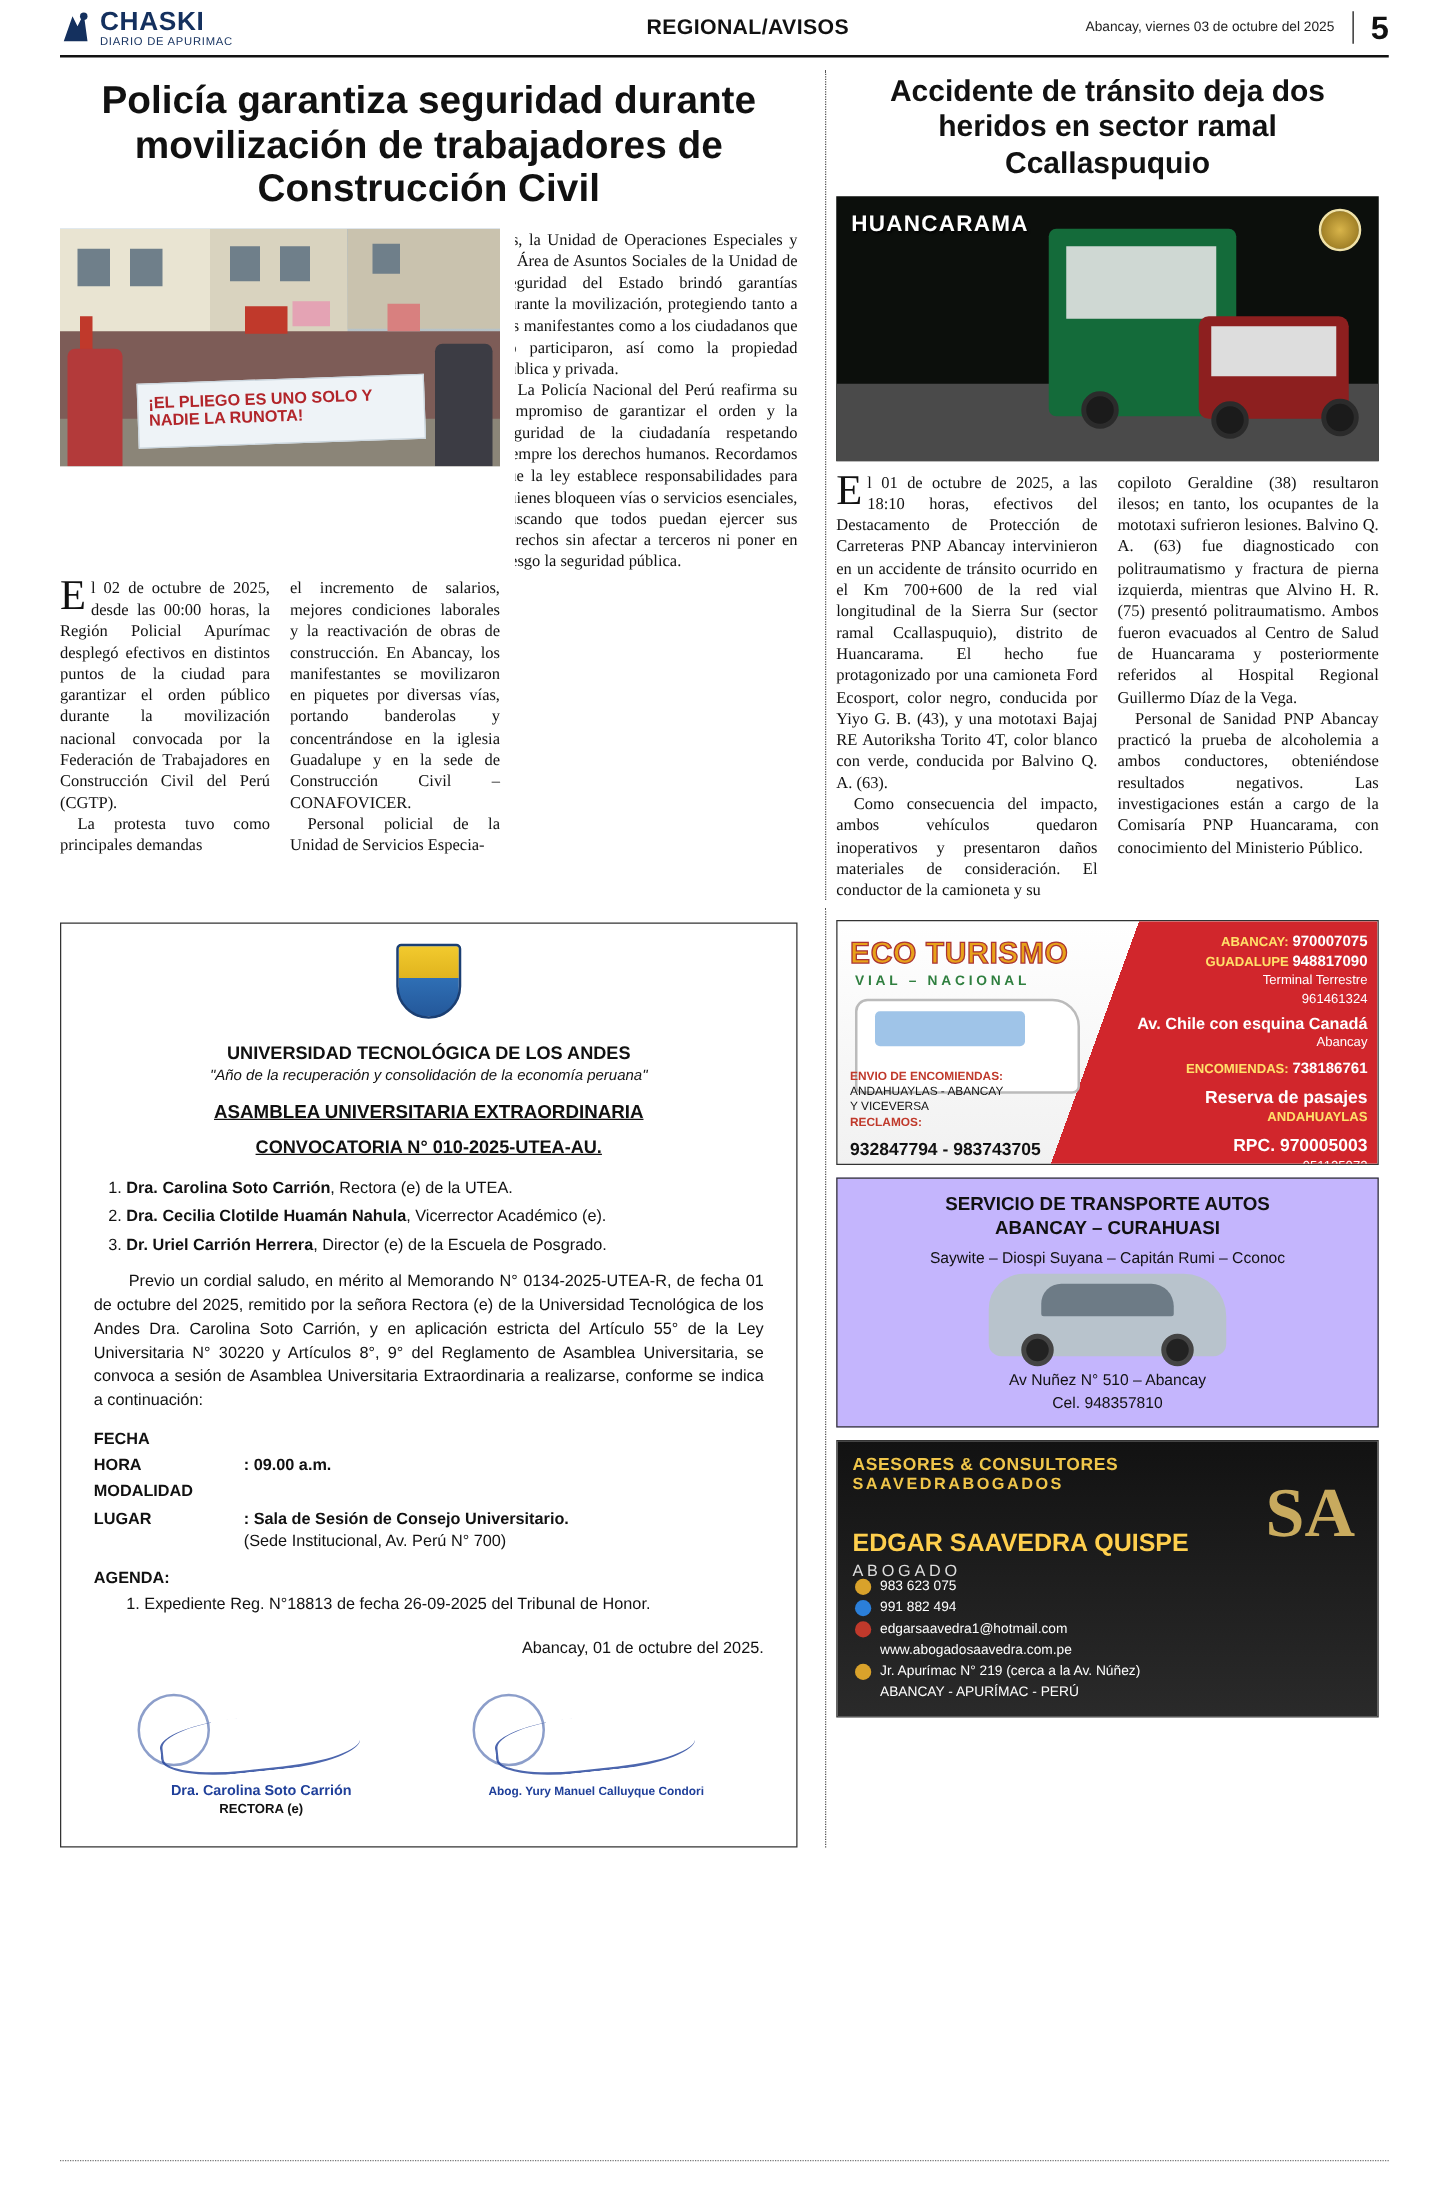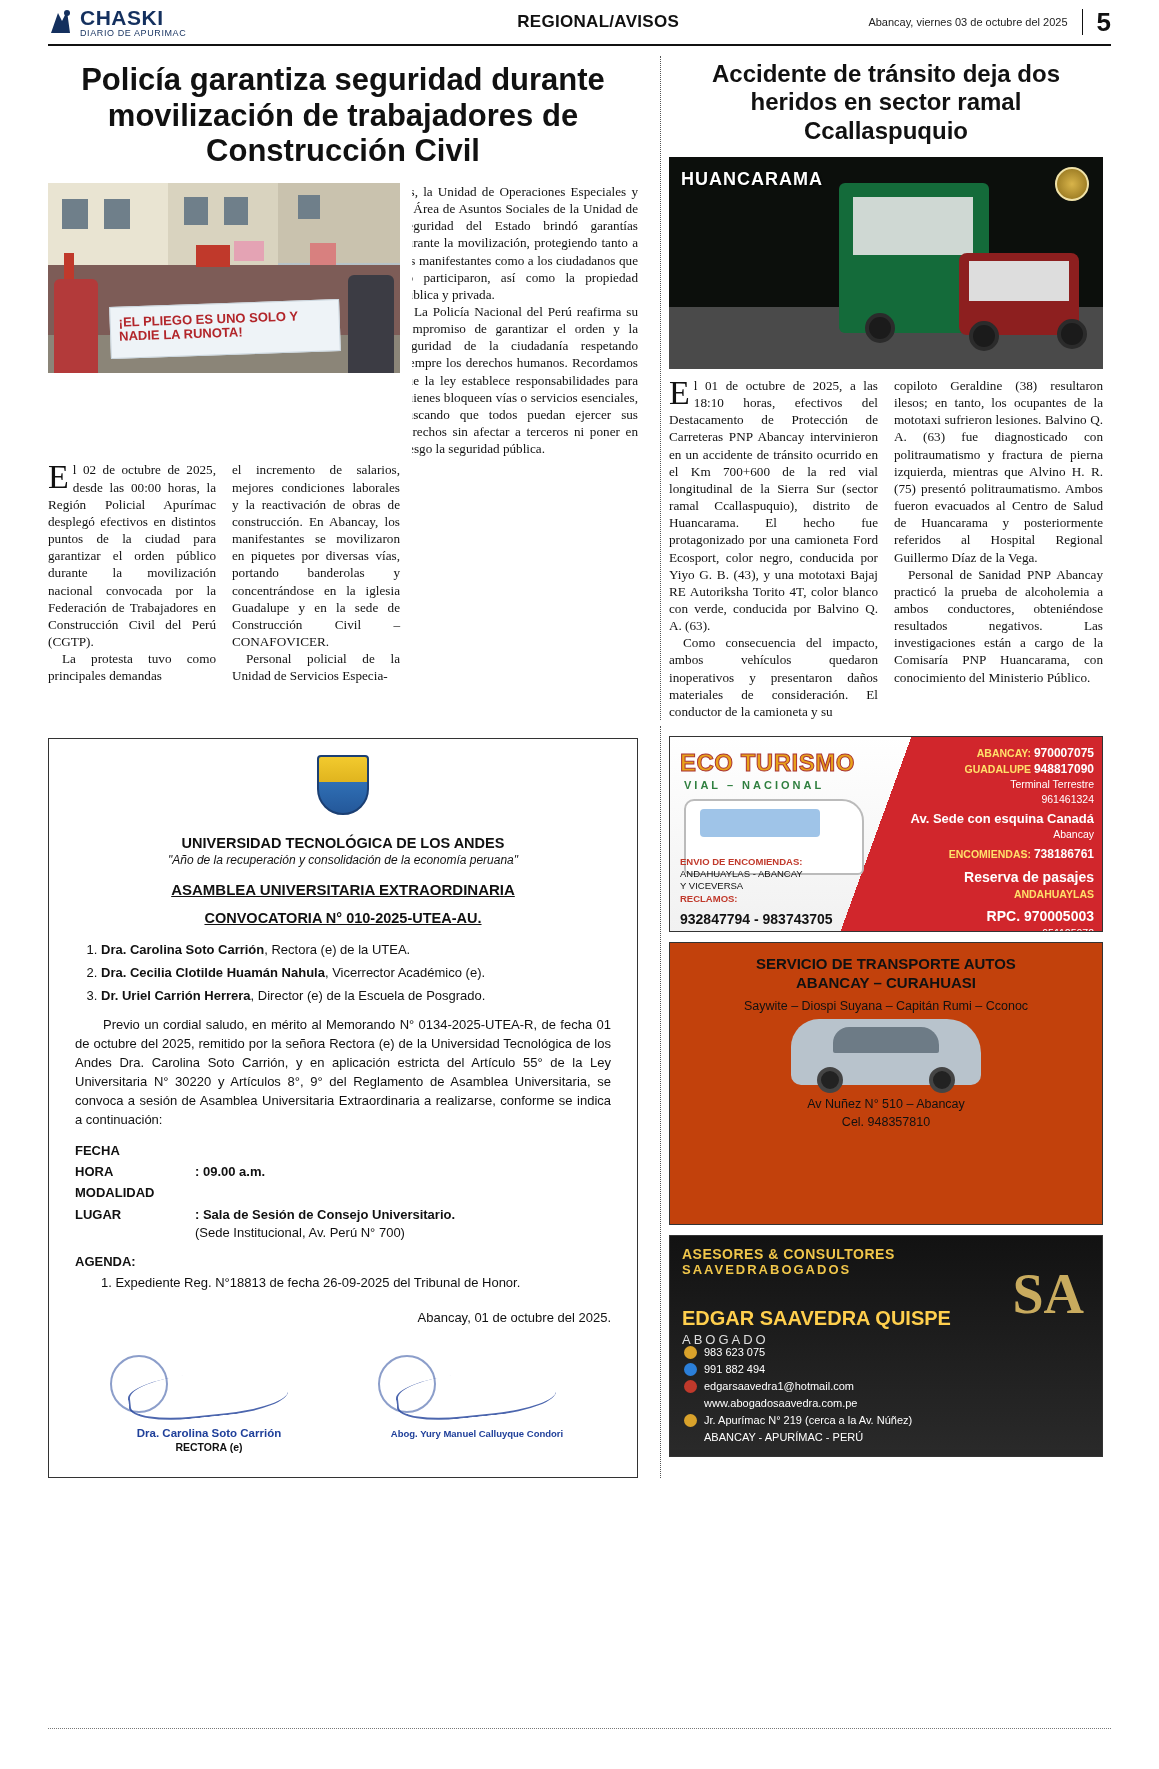--- a/index.html
+++ b/index.html
@@ -165,21 +165,21 @@
   .eco-red{position:absolute;left:0;top:0;width:100%;height:100%;
     background:linear-gradient(110deg,transparent 48%, #d1262c 48%);}
   .eco-right{position:absolute;right:8px;top:8px;width:230px;color:#fff;text-align:right;font-size:10.5px;line-height:1.35;}
   .eco-right b{font-size:12px;}
   .eco-city{color:#ffe06a;font-weight:bold;}
   .eco-addr{color:#fff;font-weight:bold;font-size:13px;margin-top:4px;}
   .eco-res{color:#fff;font-weight:bold;font-size:14px;margin-top:6px;}
   .eco-bottom-left{position:absolute;left:10px;bottom:8px;font-size:9.5px;color:#111;line-height:1.3;}
   .eco-phone{position:absolute;left:10px;bottom:4px;font-size:14px;font-weight:bold;color:#111;}
 
-  .ad2 { height:283px; background:#c2410c; text-align:center; }
+  .ad2 { height:200px; background:#c4b5fd; text-align:center; }
   .ad2 h4{font-size:15px;font-weight:bold;margin:12px 10px 2px;}
   .ad2 .rt{font-size:12.5px;margin:8px 0 6px;}
   .car{width:190px;height:66px;margin:6px auto;background:#b8c3cc;border-radius:28px 34px 10px 10px;position:relative;}
   .car-win{position:absolute;left:42px;top:8px;width:106px;height:26px;background:#6d7b86;border-radius:16px 18px 2px 2px;}
   .car-t{position:absolute;bottom:-8px;width:26px;height:26px;border-radius:50%;background:#222;border:4px solid #444;}
   .ad2 .addr{font-size:12.5px;margin-top:12px;}
   .ad2 .cel{font-size:12.5px;margin-top:4px;}
 
   .ad3 { height:222px; background:linear-gradient(#121212,#2a2a2a); color:#fff; }
   .ad3-top{font-size:14px;font-weight:bold;color:#f0c64a;padding:10px 0 0 12px;letter-spacing:0.5px;}
@@ -362,21 +362,21 @@
         <div class="eco-sub">VIAL – NACIONAL</div>
         <div class="eco-van"></div>
         <div class="eco-van-w"></div>
         <div class="eco-right">
           <div><span class="eco-city">ABANCAY:</span>
                <b>970007075</b></div>
           <div><span class="eco-city">GUADALUPE</span>
                <b>948817090</b></div>
           <div>Terminal Terrestre</div>
           <div>961461324</div>
-          <div class="eco-addr">Av. Sede con esquina Canadá</div>
+          <div class="eco-addr">Av. Chile con esquina Canadá</div>
           <div>Abancay</div>
           <div style="margin-top:4px;"><span class="eco-city">ENCOMIENDAS:</span>
                <b>738186761</b></div>
           <div class="eco-res">Reserva de pasajes</div>
           <div class="eco-city">ANDAHUAYLAS</div>
           <div class="eco-res">RPC. 970005003</div>
           <div>951125072</div>
 
         </div>
         <div class="eco-bottom-left" style="bottom:26px;">

